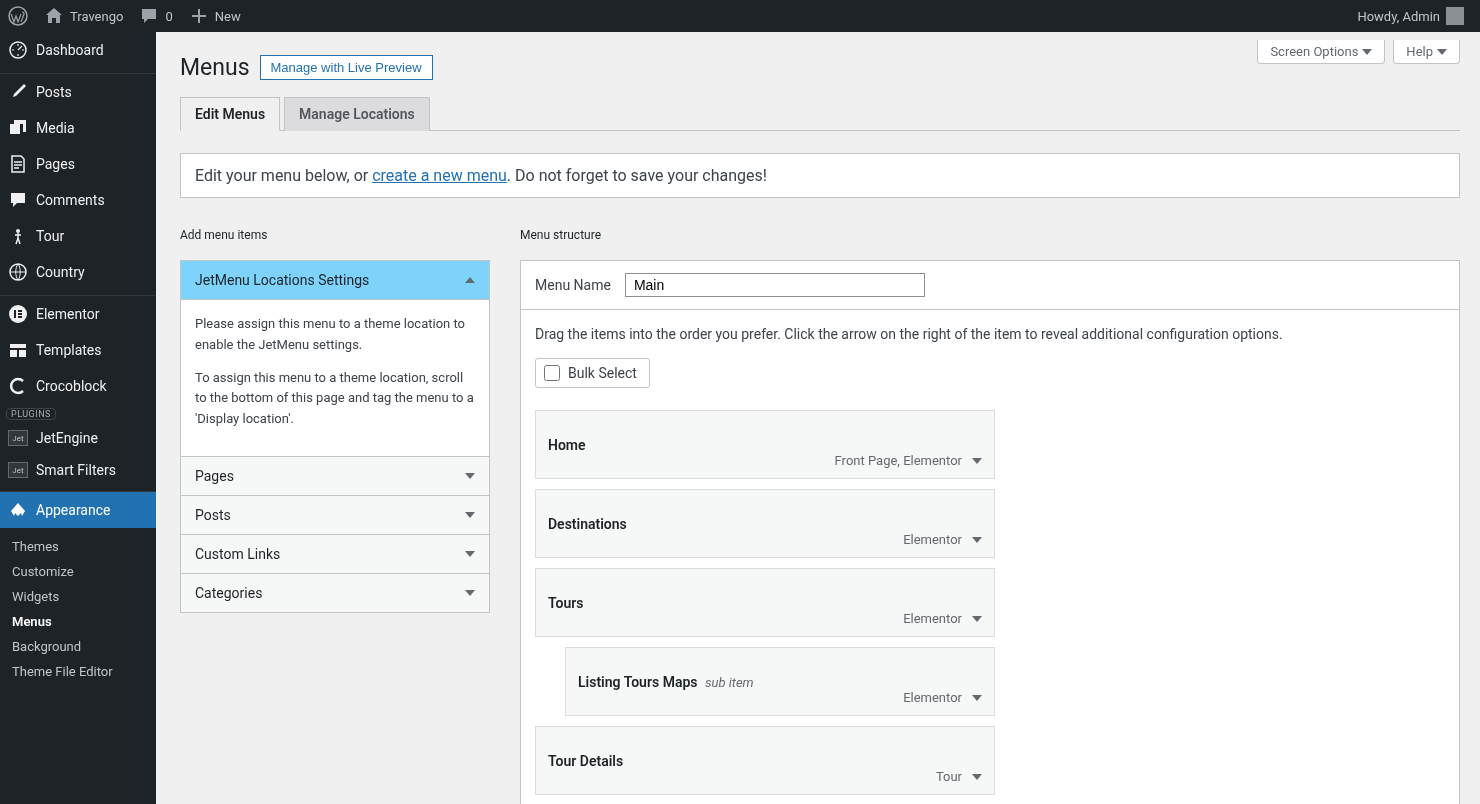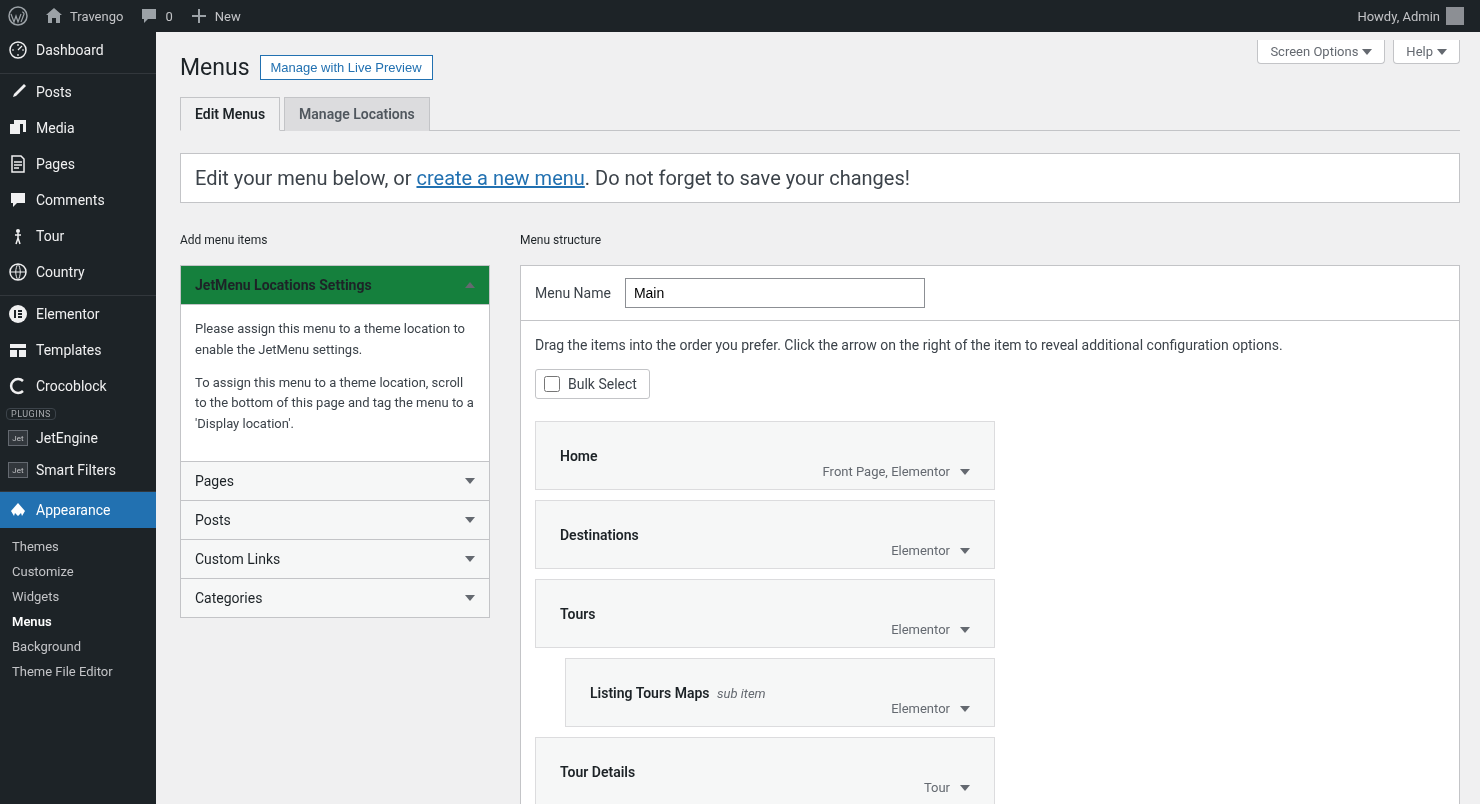--- a/index.html
+++ b/index.html
@@ -34,50 +34,50 @@
 .live-preview-btn { background: #fff; border: 1px solid #2271b1; color: #2271b1; padding: 4px 10px; font-size: 13px; cursor: pointer; }
 
 .screen-buttons { position: absolute; right: 20px; top: 40px; display: flex; gap: 8px; }
 .screen-btn { background: #fff; border: 1px solid #c3c4c7; border-top:none; padding: 4px 12px; font-size: 13px; color: #646970; cursor: pointer; display: flex; align-items: center; gap: 4px; border-radius: 0 0 4px 4px; }
 .tri { width: 0; height: 0; border-left: 5px solid transparent; border-right: 5px solid transparent; border-top: 6px solid #646970; display: inline-block; }
 
 .nav-tabs { border-bottom: 1px solid #c3c4c7; display: flex; margin-bottom: 0; }
 .nav-tab { background: #dcdcde; border: 1px solid #c3c4c7; border-bottom: none; padding: 8px 14px; margin: 0 4px -1px 0; font-size: 14px; color: #50575e; cursor: pointer; font-weight:600;}
 .nav-tab.active { background: #f0f0f1; color: #1d2327;  border-bottom: 1px solid #f0f0f1;}
 
-.notice-row { background: #fff; border: 1px solid #c3c4c7; padding: 12px 14px; margin-top: 22px; font-size: 20px; color: #3c434a; }
+.notice-row { background: #fff; border: 1px solid #c3c4c7; padding: 12px 14px; margin-top: 22px; font-size: 16px; color: #3c434a; }
 .notice-row a { color: #2271b1; text-decoration: underline; }
 
 .columns { display: flex; gap: 30px; margin-top: 30px; align-items:flex-start;}
 .col-left { width: 310px; flex-shrink: 0; }
 .col-right { flex: 1; }
 
 h3.section-title { font-size: 12px; font-weight: 400;  color: #1d2327; margin-bottom: 18px; }
 
 .accordion { border: 1px solid #c3c4c7; border-radius: 0; background:#fff;}
-.acc-head { padding: 11px 14px; font-size: 14px; font-weight: 700; color: #1d2327; border-top: 1px solid #c3c4c7; display: flex; justify-content: space-between; align-items: center; cursor: pointer; background: #15803d;}
+.acc-head { padding: 11px 14px; font-size: 14px; font-weight: 400; color: #1d2327; border-top: 1px solid #c3c4c7; display: flex; justify-content: space-between; align-items: center; cursor: pointer; background: #7dd3fc;}
 .acc-head:first-child{border-top:none;}
 .acc-head.sub{background:#f6f7f7; font-weight:400;}
 .acc-body { padding: 14px; border-top: 1px solid #c3c4c7; font-size: 13px; color: #3c434a; line-height: 1.6; }
 .acc-body p { margin-bottom: 12px; }
 .acc-arrow { width: 0; height: 0; border-left: 5px solid transparent; border-right: 5px solid transparent; }
 .acc-arrow.down { border-top: 6px solid #646970; }
 .acc-arrow.up { border-bottom: 6px solid #646970; }
 
 .menu-edit { border: 1px solid #c3c4c7; background: #fff; }
 .menu-edit-header { padding: 12px 14px; border-bottom: 1px solid #c3c4c7; display: flex; align-items: center; gap: 14px; background:#fff;}
 .menu-edit-header label { font-size: 14px; }
-.menu-name-input { width: 300px; padding: 4px 8px; border: 1px solid #8c8f94; font-size: 14px; height: 30px;}
+.menu-name-input { width: 300px; padding: 4px 8px; border: 1px solid #8c8f94; font-size: 14px; height: 24px;}
 .menu-edit-body { padding: 16px 14px 20px; background:#fff;}
 .help-text { font-size: 14px; color: #3c434a; margin-bottom: 16px; }
 .bulk-select { display: inline-flex; align-items: center; gap: 8px; padding: 6px 12px 6px 8px; border: 1px solid #c3c4c7; border-radius:3px; font-size: 14px; margin-bottom: 22px; cursor: pointer;}
 .bulk-select input { width: 16px; height: 16px; }
 
 .menu-items-list { max-width: 460px;}
-.mi { border: 1px solid #dcdcde; background: #f6f7f7; padding: 10px 24px; display: flex; justify-content: space-between; align-items: center; margin-bottom: 10px; cursor: move;}
+.mi { border: 1px solid #dcdcde; background: #f6f7f7; padding: 10px 12px; display: flex; justify-content: space-between; align-items: center; margin-bottom: 10px; cursor: move;}
 .mi-title { font-size: 14px; font-weight: 600; color: #1d2327; }
 .mi-sub-label{font-size:13px; color:#646970; font-style: italic; font-weight: 400; margin-left:4px;}
 .mi-right { display: flex; align-items: center; gap: 10px; margin-top: 32px; }
 .mi-type { font-size: 13px; color: #646970; }
 .mi.sub { margin-left: 30px; max-width: 430px; }
 
 .menu-edit-footer { border-top: 1px solid #c3c4c7; padding: 12px 14px; display: flex; justify-content: space-between; align-items: center; background:#fff;}
 .delete-link { color: #4c1d95; text-decoration: underline; font-size: 13px; cursor: pointer; }
 .save-btn { background: #2271b1; color: #fff; border: 1px solid #2271b1; padding: 6px 14px; font-size: 13px; cursor: pointer; border-radius: 3px; text-align: center; }
 

